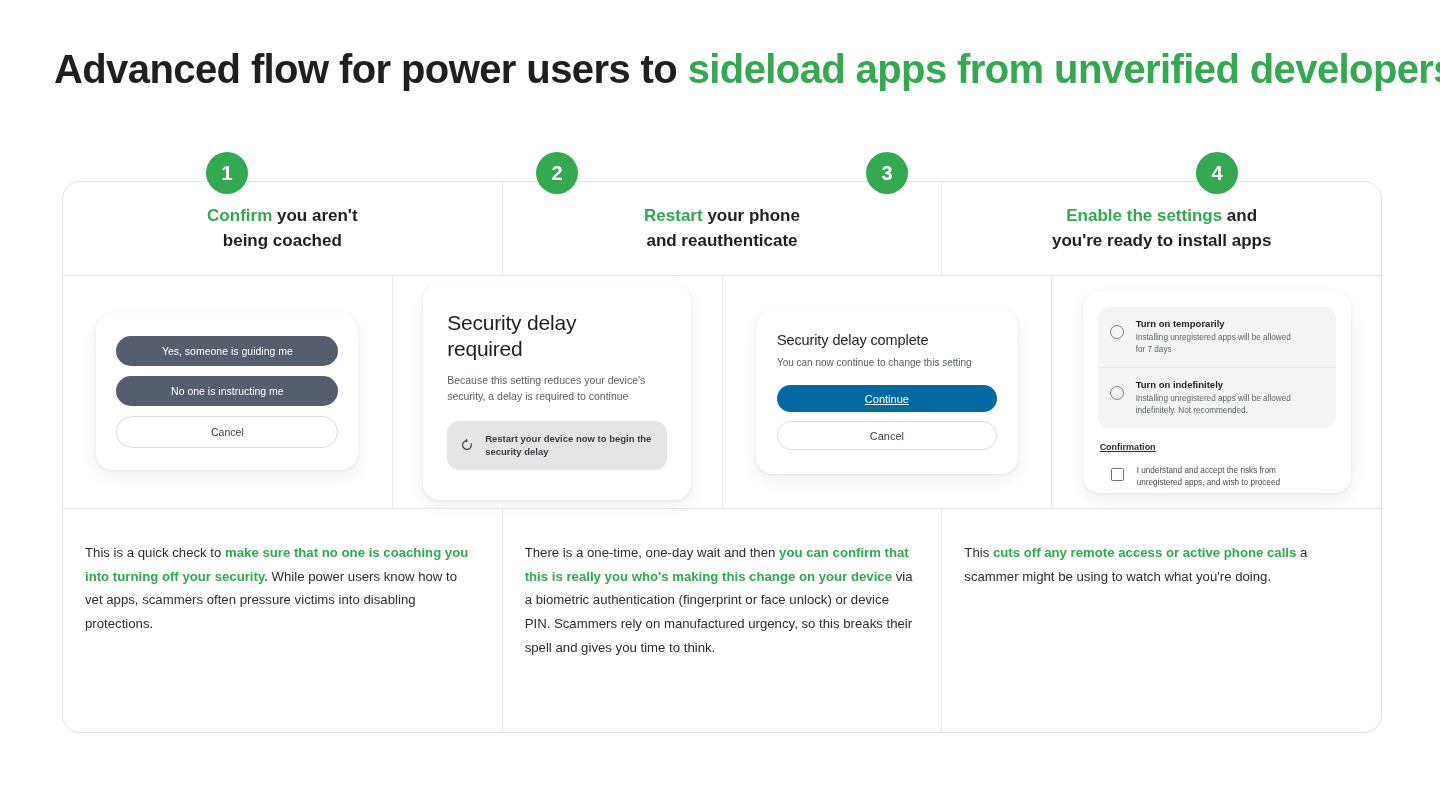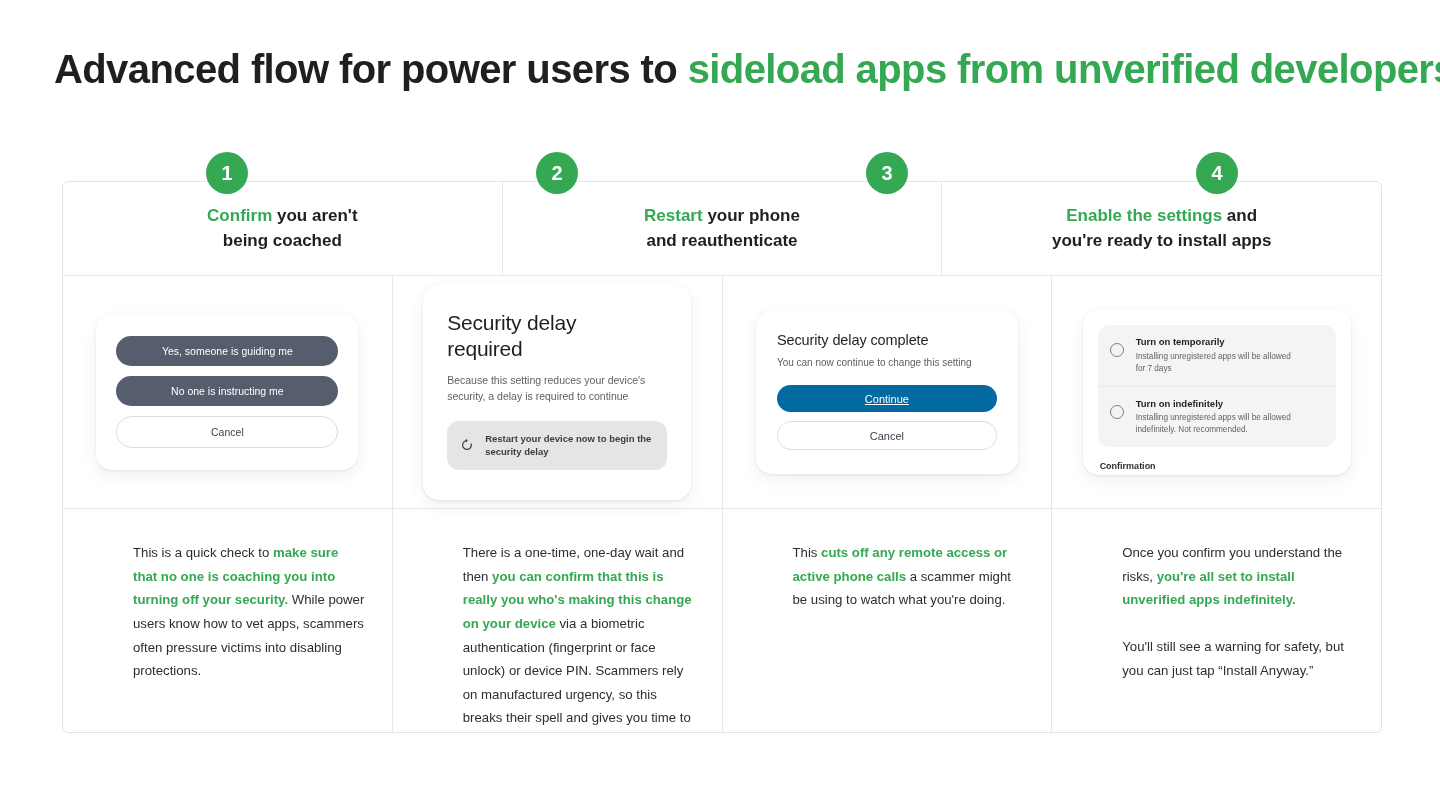--- a/index.html
+++ b/index.html
@@ -68,21 +68,21 @@
 
   
   .table {
     position: absolute;
     left: 62px;
     top: 181px;
     width: 1320px;
     height: 552px;
     box-sizing: border-box;
     border: 1px solid #e3e3e3;
-    border-radius: 6px;
+    border-radius: 18px;
     background: #ffffff;
     overflow: hidden;
   }
   .row {
     display: flex;
     width: 100%;
     box-sizing: border-box;
   }
   .row-head { height: 94px; border-bottom: 1px solid #e8e8e8; }
   .row-mock { height: 233px; border-bottom: 1px solid #e8e8e8; }
@@ -258,20 +258,21 @@
     font-size: 8.2px;
     color: #5f6368;
     line-height: 1.45;
     margin-top: 2px;
   }
   .conf-label {
     font-size: 9px;
     font-weight: bold;
     color: #2b2d31;
     margin: 14px 0 0 2px;
+    text-decoration: underline;
   }
   .check-row {
     display: flex;
     align-items: flex-start;
     gap: 13px;
     margin-top: 13px;
     padding-left: 13px;
   }
   .checkbox {
     flex: 0 0 auto;
@@ -288,21 +289,20 @@
   }
 
   
   .desc-cell {
     padding: 32px 26px 0 22px;
   }
   .desc-text {
     font-size: 13.2px;
     line-height: 1.79;
     color: #2b2d31;
-    margin-left: 48px;
   }
   .desc-text .accent {
     color: #34A853;
     font-weight: bold;
   }
   .desc-gap { height: 23px; }
 </style>
 </head>
 <body>
 
@@ -417,20 +417,27 @@
                 <div>
                   <div class="radio-title">Turn on indefinitely</div>
                   <div class="radio-desc">
                     <span>Installing unregistered apps will be allowed</span><br>
                     <span>indefinitely. Not recommended.</span>
                   </div>
                 </div>
               </div>
             </div>
             <div class="conf-label">Confirmation</div>
+            <div class="check-row">
+              <div class="checkbox"></div>
+              <div class="check-text">
+                <span>I understand and accept the risks from</span><br>
+                <span>unregistered apps, and wish to proceed</span>
+              </div>
+            </div>
           </div>
         </div>
       </div>
     </div>
 
     <div class="row row-desc">
       <div class="cell desc-cell">
         <div class="desc-text">
           <span>This is a quick check to </span><span class="accent">make sure that no one is coaching you into turning off your security.</span><span> While power users know how to vet apps, scammers often pressure victims into disabling protections.</span>
         </div>
@@ -438,23 +445,16 @@
       <div class="cell desc-cell">
         <div class="desc-text">
           <span>There is a one-time, one-day wait and then </span><span class="accent">you can confirm that this is really you who's making this change on your device</span><span> via a biometric authentication (fingerprint or face unlock) or device PIN. Scammers rely on manufactured urgency, so this breaks their spell and gives you time to think.</span>
         </div>
       </div>
       <div class="cell desc-cell">
         <div class="desc-text">
           <span>This </span><span class="accent">cuts off any remote access or active phone calls</span><span> a scammer might be using to watch what you're doing.</span>
         </div>
       </div>
-      <div class="cell desc-cell">
-        <div class="desc-text">
-          <span>Once you confirm you understand the risks, </span><span class="accent">you're all set to install unverified apps indefinitely.</span>
-        </div>
-        <div class="desc-gap"></div>
-        <div class="desc-text">You'll still see a warning for safety, but you can just tap “Install Anyway.”</div>
-      </div>
     </div>
 
   </div>
 </div>
 
 </body></html>

